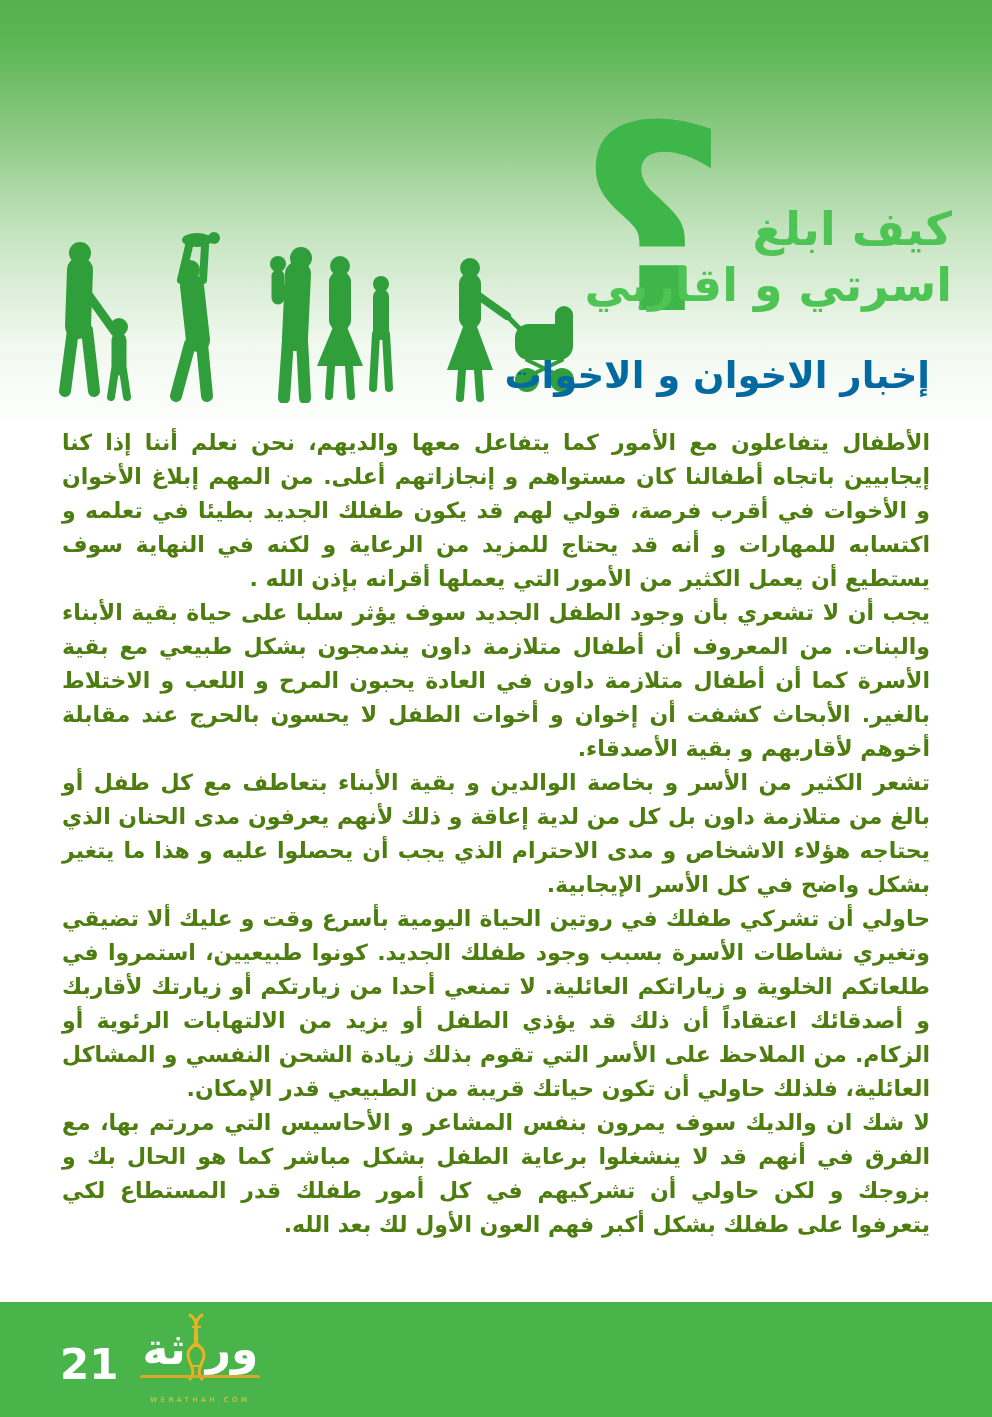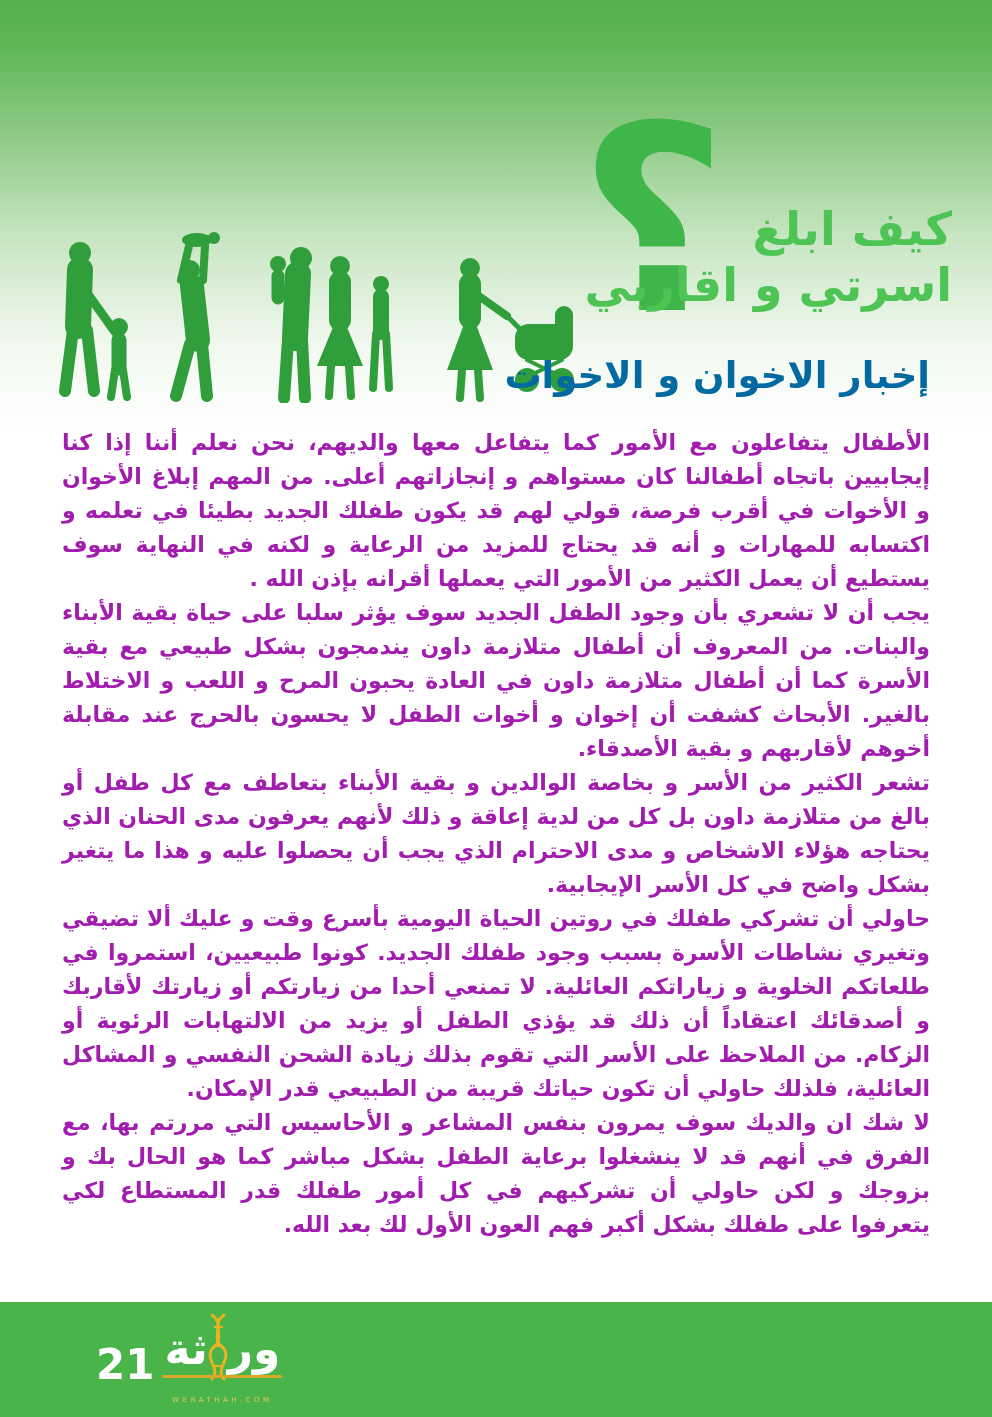--- a/index.html
+++ b/index.html
@@ -29,29 +29,29 @@
     position:absolute; left:62px; right:62px; top:350px;
     direction:rtl;
   }
   .sec-heading {
     margin:0 0 24px 0; text-align:right;
     color:#0369a1; font-size:37px; line-height:52px; font-weight:bold;
   }
   .sec-heading.second { margin-top:24px; margin-bottom:16px; }
   .body-par {
     margin:0; text-align:justify;
-    color:#a21caf; font-size:22px; line-height:34px; font-weight:bold;
+    color:#4d7c0f; font-size:22px; line-height:34px; font-weight:bold;
   }
   .footer-bar {
     position:absolute; left:0; right:0; bottom:0; height:115px;
     background:#49b449;
   }
   .footer-inner {
-    display:flex; align-items:center; gap:8px;
-    padding:24px 0 0 96px;
+    display:flex; align-items:center; gap:22px;
+    padding:24px 0 0 60px;
   }
   .page-number { color:#ffffff; font-size:42px; font-weight:bold; line-height:1; }
   .logo { display:flex; flex-direction:column; align-items:center; }
   .logo-word {
     display:flex; direction:rtl; align-items:center;
     color:#ffffff; font-size:44px; font-weight:bold; line-height:1;
   }
   .logo-dna { margin:-14px -3px -10px -3px; }
   .logo-rule { width:120px; height:3px; background:#d9a82a; margin-top:3px; border-radius:2px; }
   .logo-caption {

